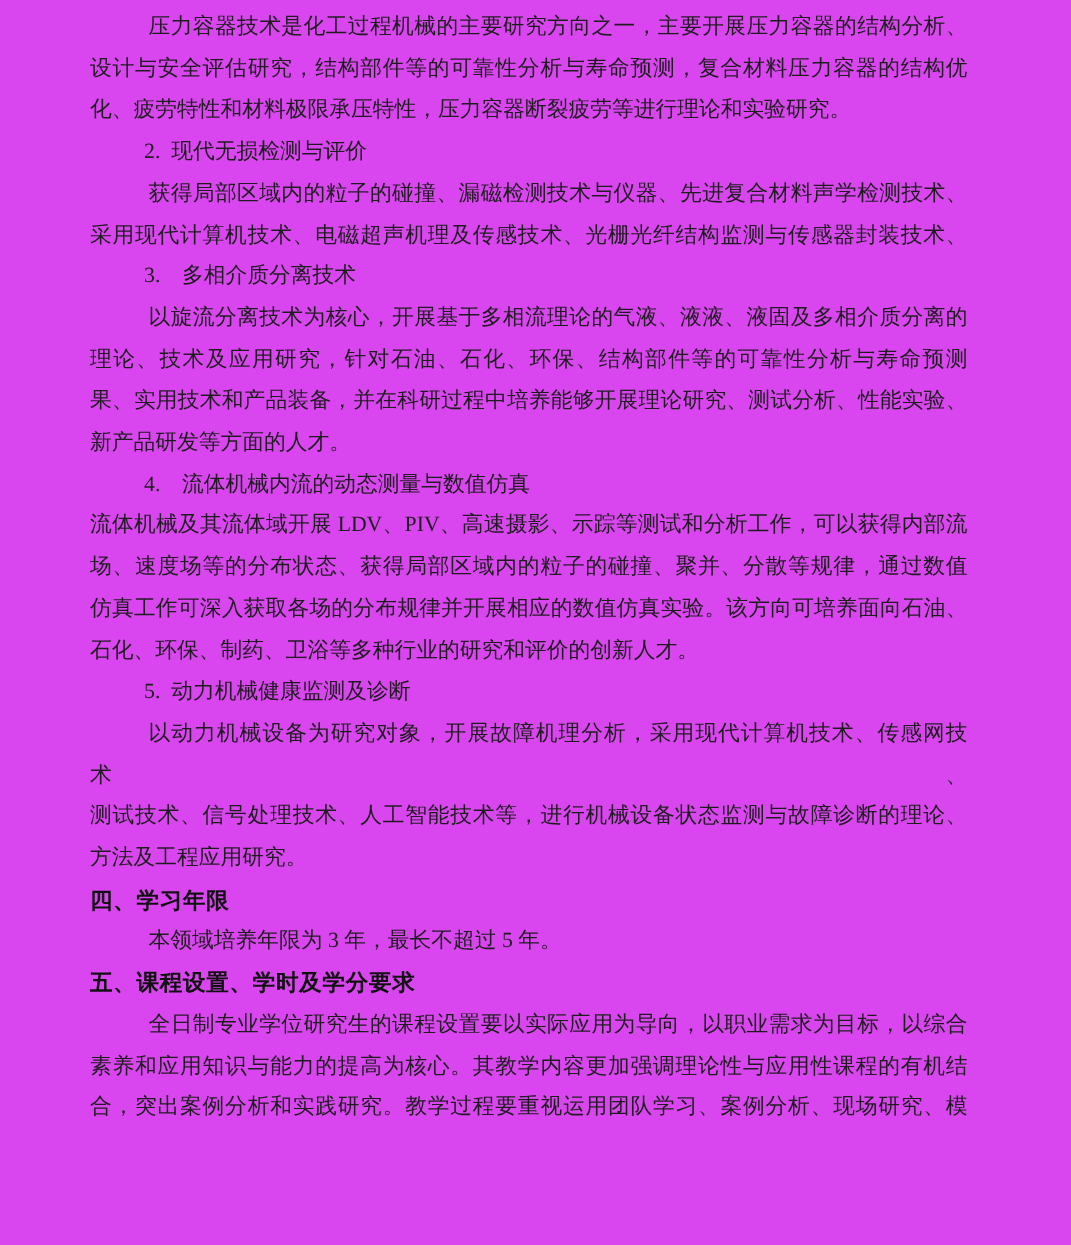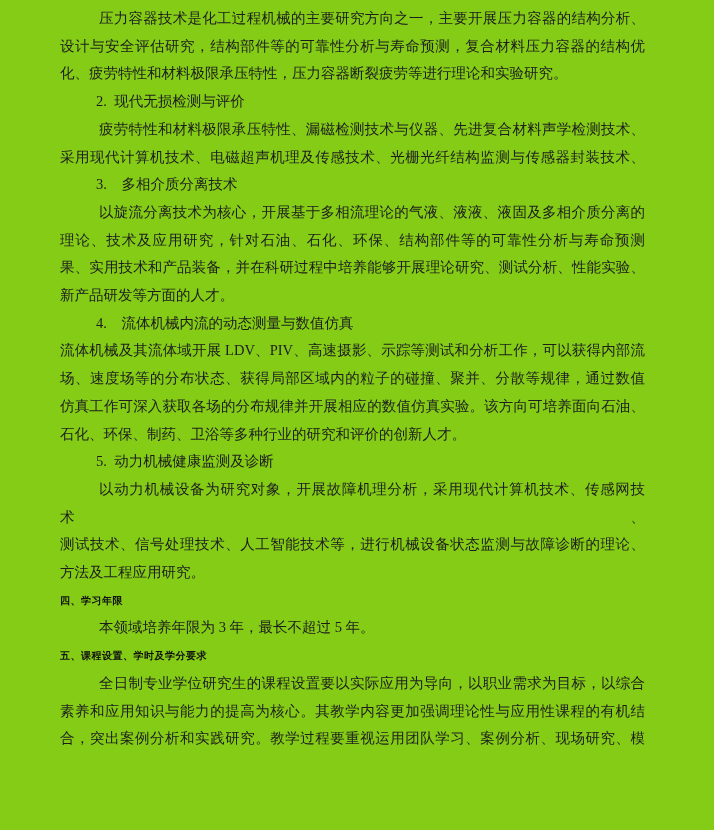--- a/index.html
+++ b/index.html
@@ -16,39 +16,39 @@
   }
   
   .line.j{text-align:justify;text-align-last:justify;}
   
   .line.indent{text-indent:39px;}
   
   .line.item-indent{text-indent:36px;}
   
   .block.heading .line{
     font-family:"Liberation Sans","DejaVu Sans",sans-serif;
-    font-weight:bold;font-size:10px;color:#111111;
+    font-weight:bold;font-size:15px;color:#111111;
     letter-spacing:0.5px;
   }
 </style>
 </head>
 <body>
 
-<div class="page" style="background: #84cc16;">
+<div class="page" style="background: #d946ef;">
   <div id="doc-body">
       <div class="block paragraph">
         <div class="line indent j">压力容器技术是化工过程机械的主要研究方向之一，主要开展压力容器的结构分析、</div>
         <div class="line j">设计与安全评估研究，结构部件等的可靠性分析与寿命预测，复合材料压力容器的结构优</div>
         <div class="line">化、疲劳特性和材料极限承压特性，压力容器断裂疲劳等进行理论和实验研究。</div>
       </div>
       <div class="block item">
         <div class="line item-indent">2. 现代无损检测与评价</div>
       </div>
       <div class="block paragraph">
-        <div class="line indent j">疲劳特性和材料极限承压特性、漏磁检测技术与仪器、先进复合材料声学检测技术、</div>
+        <div class="line indent j">获得局部区域内的粒子的碰撞、漏磁检测技术与仪器、先进复合材料声学检测技术、</div>
         <div class="line j">采用现代计算机技术、电磁超声机理及传感技术、光栅光纤结构监测与传感器封装技术、</div>
       </div>
       <div class="block item">
         <div class="line item-indent">3. 多相介质分离技术</div>
       </div>
       <div class="block paragraph">
         <div class="line indent j">以旋流分离技术为核心，开展基于多相流理论的气液、液液、液固及多相介质分离的</div>
         <div class="line j">理论、技术及应用研究，针对石油、石化、环保、结构部件等的可靠性分析与寿命预测</div>
         <div class="line j">果、实用技术和产品装备，并在科研过程中培养能够开展理论研究、测试分析、性能实验、</div>
         <div class="line">新产品研发等方面的人才。</div>

